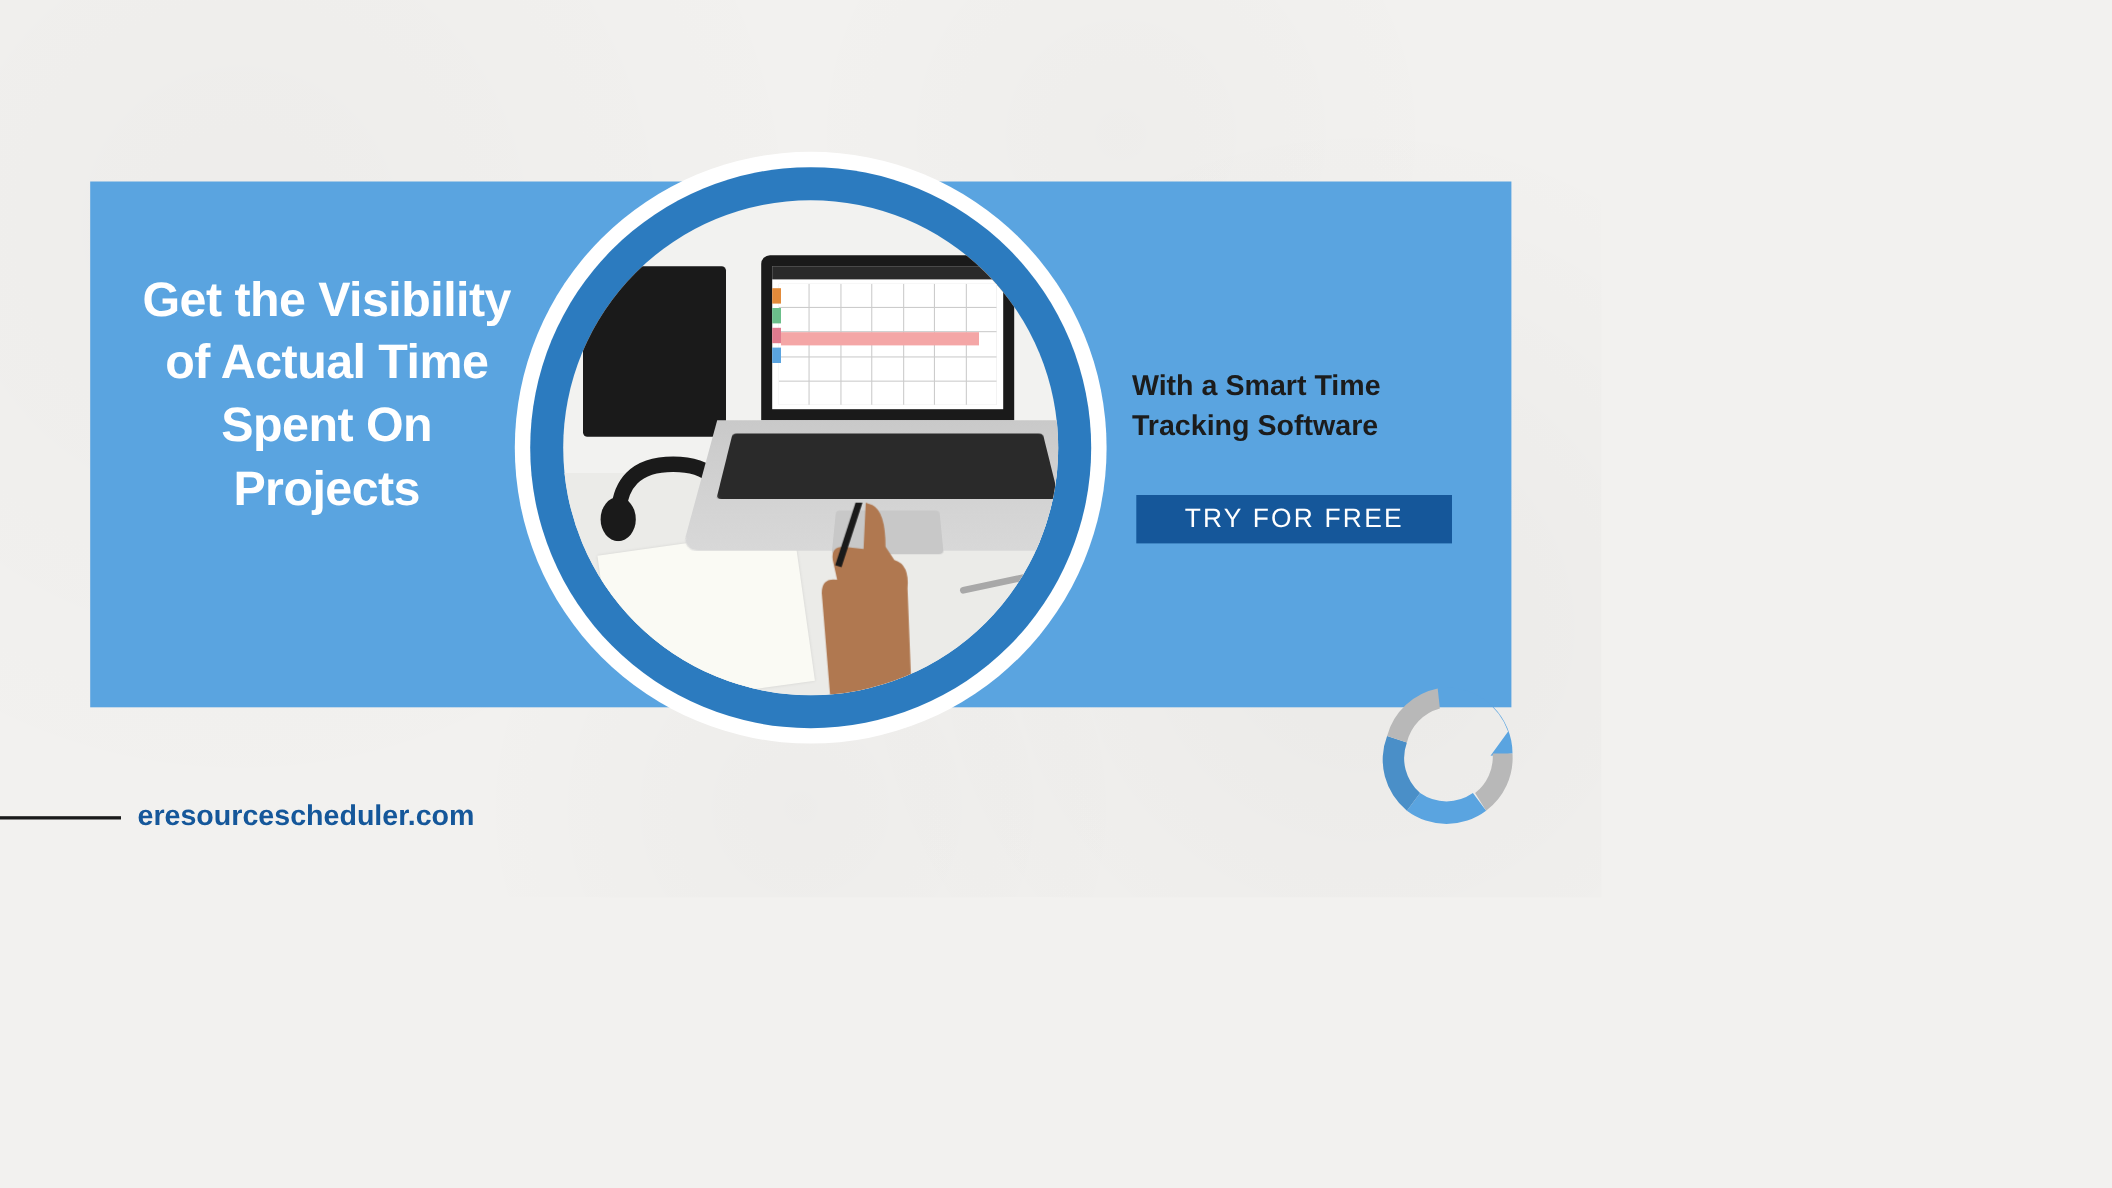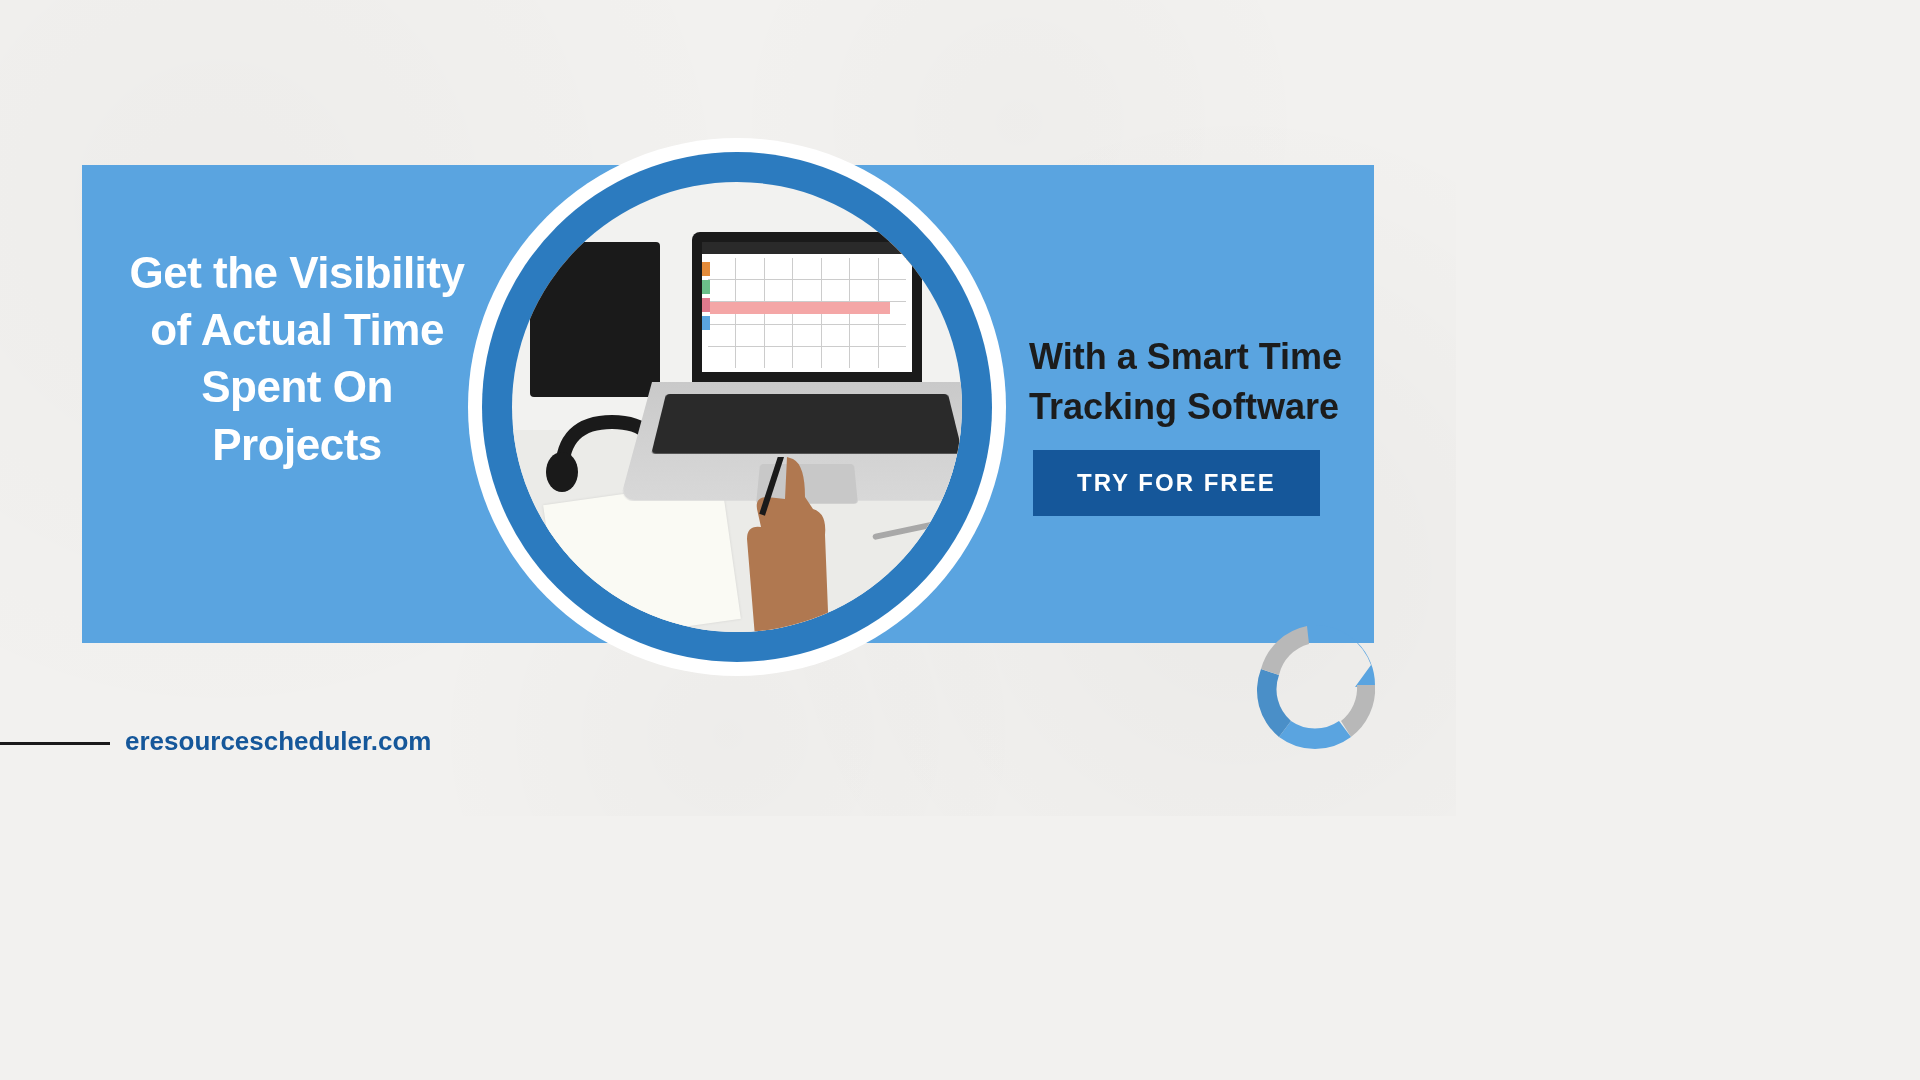--- a/index.html
+++ b/index.html
@@ -39,34 +39,34 @@
   line-height: 1.3;
   letter-spacing: -0.5px;
   text-align: center;
 }
 .subhead {
   position: absolute;
   left: 1029px;
   top: 332px;
   width: 320px;
   color: #1c1c1c;
-  font-size: 36px;
+  font-size: 26px;
   font-weight: 600;
   line-height: 1.4;
 }
 .cta {
   position: absolute;
   left: 1033px;
   top: 450px;
   background: #15579a;
   color: #ffffff;
   border: none;
-  padding: 19px 44px;
+  padding: 8px 44px;
   font-size: 24px;
-  font-weight: 700;
+  font-weight: 400;
   letter-spacing: 2px;
   cursor: pointer;
 }
 .photo-frame {
   position: absolute;
   left: 468px;
   top: 138px;
   width: 538px;
   height: 538px;
   border-radius: 50%;

